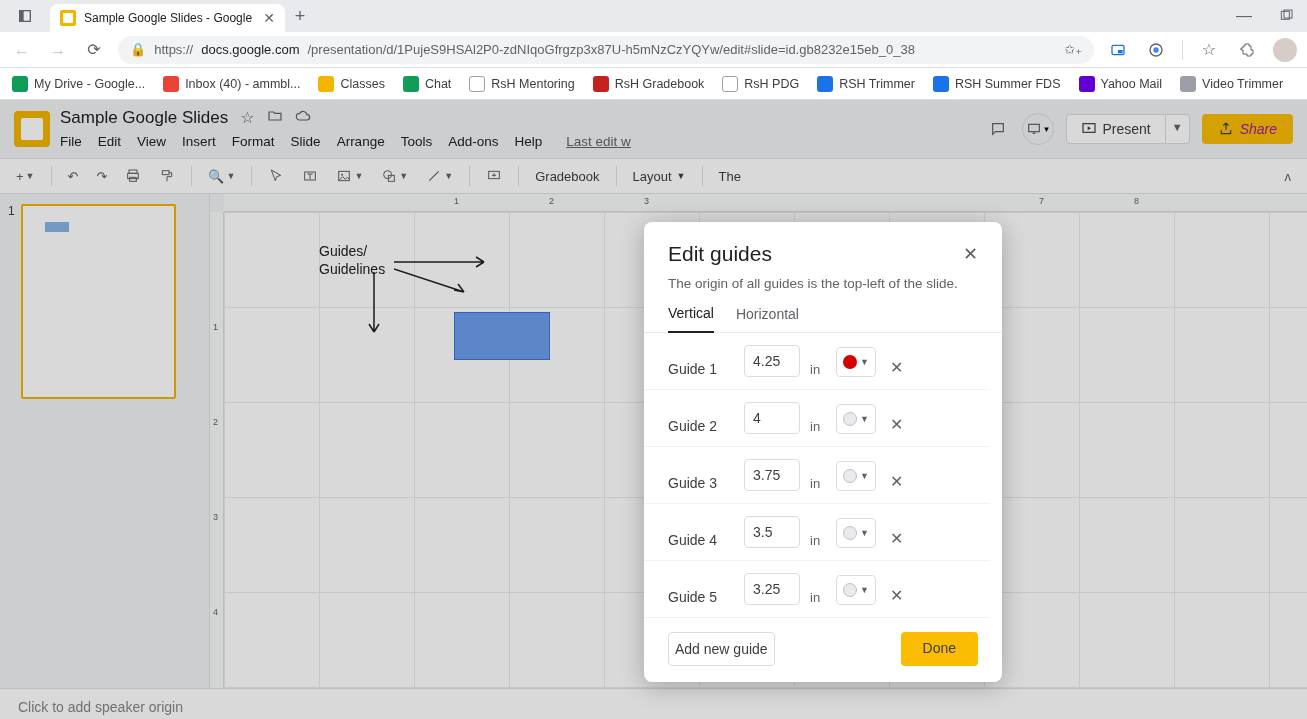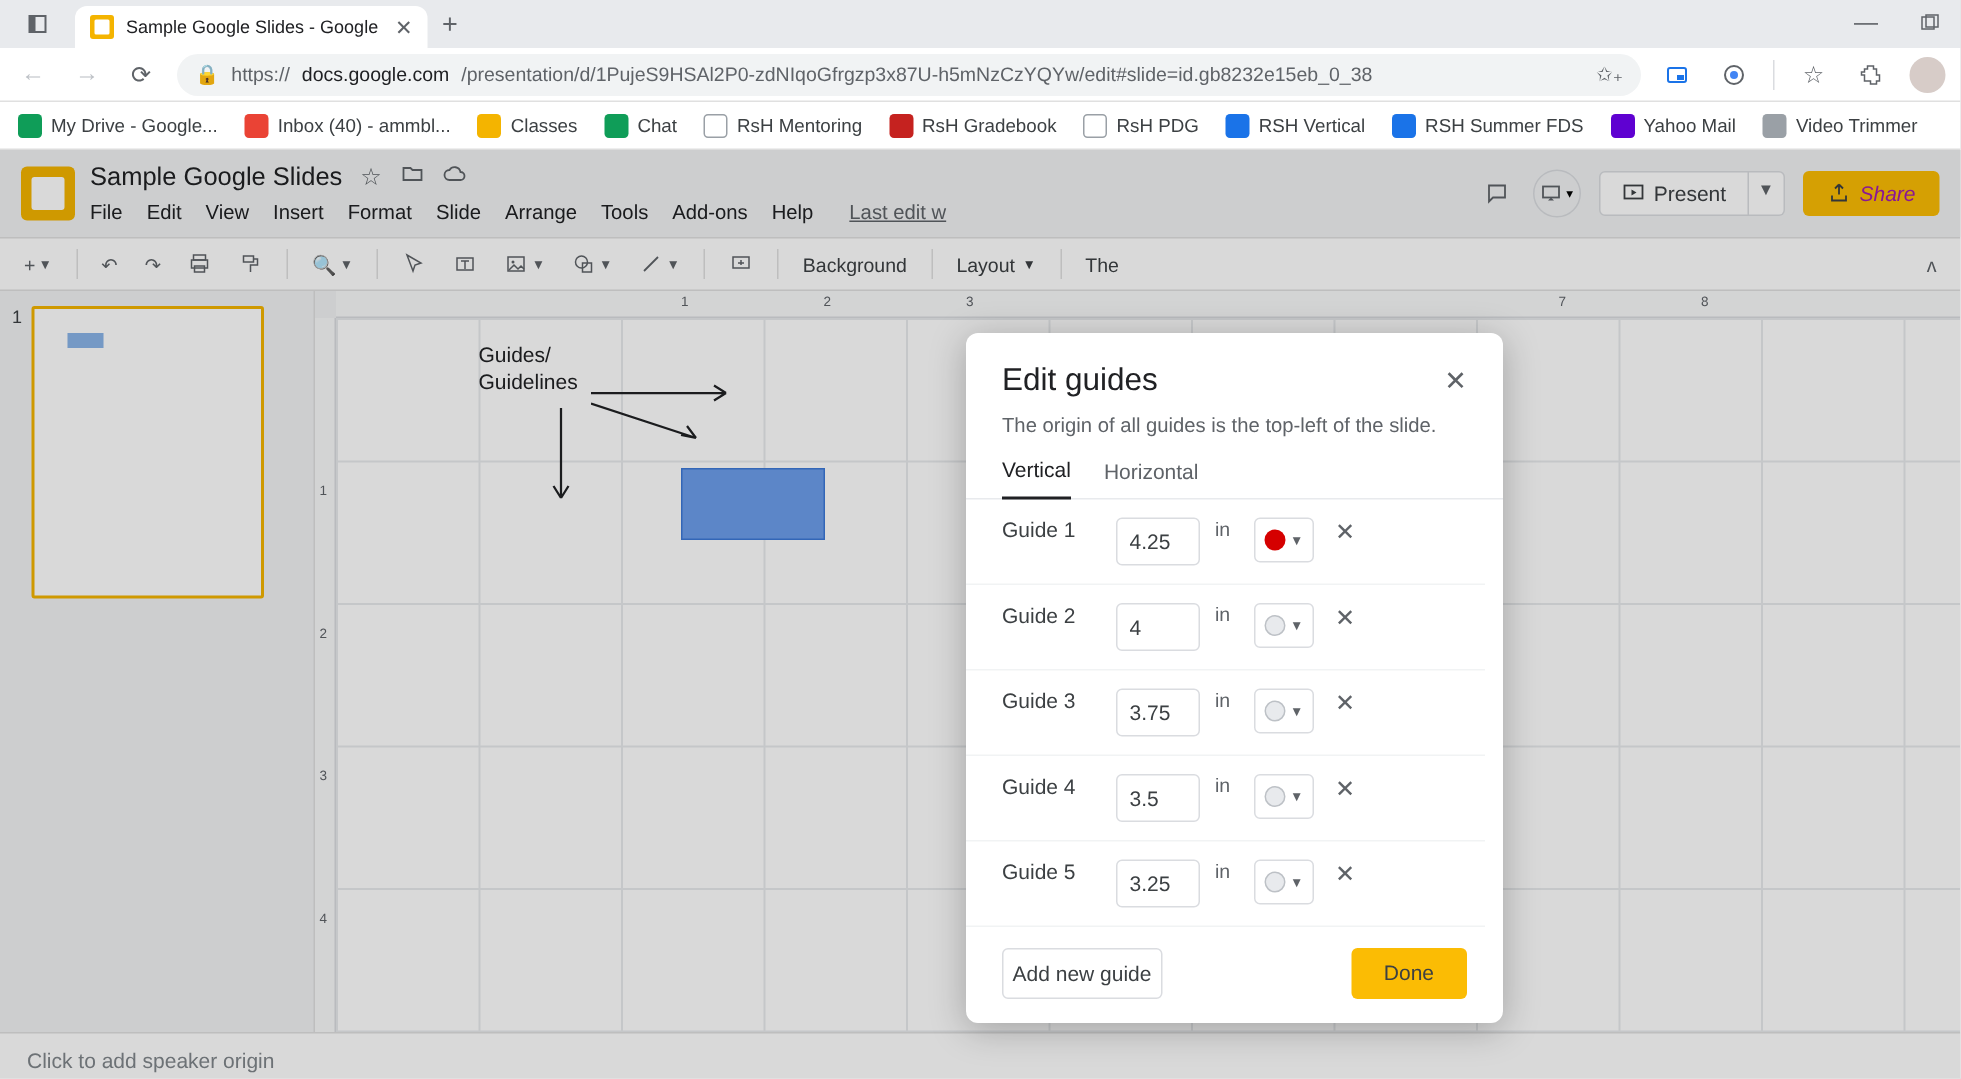--- a/index.html
+++ b/index.html
@@ -66,21 +66,21 @@
 .thumb-num { font-size:12px; color:#3c4043; }
 .thumb { width:155px; height:195px; background:#fff; border:2px solid #f4b400; border-radius:2px; position:relative;}
 .thumb .mini-rect { position:absolute; top:16px; left:22px; width:24px; height:10px; background:#8ab4e8;}
 .canvas-area { flex:1; background:#f1f3f4; position:relative; overflow:hidden;}
 .ruler-h { position:absolute; top:0; left:14px; right:0; height:18px; background:#f8f9fa; border-bottom:1px solid #dadce0; font-size:9px; color:#5f6368;}
 .ruler-h span { position:absolute; top:2px;}
 .ruler-v { position:absolute; top:18px; left:0; width:14px; bottom:0; background:#f8f9fa; border-right:1px solid #dadce0; font-size:9px; color:#5f6368;}
 .ruler-v span { position:absolute; left:3px; }
 .slide-canvas { position:absolute; top:18px; left:14px; right:0; bottom:0; background:#fff; }
 .slide-grid { position:absolute; inset:0; background-image:linear-gradient(#e8eaed 1px,transparent 1px),linear-gradient(90deg,#e8eaed 1px,transparent 1px); background-size:95px 95px; }
-.anno-label { position:absolute; top:15px; left:95px; font-size:14px; color:#202124; line-height:1.3;}
+.anno-label { position:absolute; top:30px; left:95px; font-size:14px; color:#202124; line-height:1.3;}
 .arrow { position:absolute; stroke:#202124; fill:none; }
 .shape-rect { position:absolute; top:100px; left:230px; width:96px; height:48px; background:#6d9eeb; border:1px solid #3c78d8; }
 
 
 .notes-bar { height:36px; border-top:1px solid #e0e0e0; background:#fff; padding:0 18px; display:flex; align-items:center; font-size:14px; color:#80868b;}
 
 
 .dim { position:absolute; inset:0; background:rgba(0,0,0,0.15); }
 
 
@@ -88,21 +88,21 @@
 .dialog-head { display:flex; align-items:center; padding:0 24px 10px 24px;}
 .dialog-title { font-size:21px; color:#202124; flex:1; font-family:"Google Sans", Arial, sans-serif;}
 .dialog-close { color:#5f6368; font-size:18px;}
 .dialog-desc { padding:0 24px 8px 24px; font-size:13.5px; color:#5f6368;}
 .tabs { display:flex; gap:22px; padding:0 24px; border-bottom:1px solid #e8eaed; font-size:14px;align-items:flex-end;}
 .tab { padding:6px 0 10px 0; color:#5f6368;}
 .tab.active { color:#202124; font-weight:500; border-bottom:2px solid #1a73e8; border-bottom-color:#202124; margin-bottom:-1px;}
 .guides-list { max-height:300px; overflow-y:auto; padding: 0 12px 0 0; position:relative;}
 .guides-list::-webkit-scrollbar{width:8px;}
 .guides-list::-webkit-scrollbar-thumb{background:#dadce0;border-radius:4px;}
-.guide-row { display:flex; align-items:flex-start; padding:12px 8px 12px 24px; gap:10px; border-bottom:1px solid #f1f3f4;}
+.guide-row { display:flex; align-items:flex-end; padding:12px 8px 12px 24px; gap:10px; border-bottom:1px solid #f1f3f4;}
 .guide-label { width:66px; font-size:14px; color:#3c4043;}
 .guide-input { width:56px; height:32px; border:1px solid #dadce0; border-radius:4px; padding:0 8px; font-size:14px; color:#3c4043;}
 .guide-unit { width:16px; font-size:13px; color:#5f6368;}
 .color-dd { width:40px; height:30px; border:1px solid #dadce0; border-radius:4px; display:flex; align-items:center; justify-content:center; gap:3px;}
 .color-sw { width:14px; height:14px; border-radius:50%; }
 .color-dd .chev { font-size:9px; color:#5f6368;}
 .row-del { color:#5f6368; font-size:16px; padding:0 4px;}
 .dialog-foot { display:flex; padding:14px 24px 0 24px; gap:12px;}
 .btn-outline { border:1px solid #dadce0; background:#fff; border-radius:4px; padding:8px 6px; font-size:14px; color:#3c4043;}
 .btn-primary { background:#fbbc04; border-radius:4px; padding:8px 22px; font-size:14px; color:#3c4043; margin-left:auto;}
@@ -195,21 +195,21 @@
     <div class="bm">
       <div class="bico" style="background: rgb(197, 34, 31);"></div>
       <span>RsH Gradebook</span>
     </div>
     <div class="bm">
       <div class="bico" style="background: rgb(255, 255, 255); border: 1px solid rgb(154, 160, 166);"></div>
       <span>RsH PDG</span>
     </div>
     <div class="bm">
       <div class="bico" style="background: rgb(26, 115, 232);"></div>
-      <span>RSH Vertical</span>
+      <span>RSH Trimmer</span>
     </div>
     <div class="bm">
       <div class="bico" style="background: rgb(26, 115, 232);"></div>
       <span>RSH Summer FDS</span>
     </div>
     <div class="bm">
       <div class="bico" style="background: rgb(95, 1, 209);"></div>
       <span>Yahoo Mail</span>
     </div>
     <div class="bm">
@@ -335,21 +335,21 @@
         <span class="chev">▼</span>
       </div>
     <div class="tsep"></div>
     <div class="tbtn">
         <svg class="ic" viewBox="0 0 24 24">
           <rect x="4" y="5" width="16" height="11" fill="none" stroke="#5f6368" stroke-width="1.5"></rect>
           <path d="M12 8v5M9 11h6" stroke="#5f6368" stroke-width="1.5"></path>
         </svg>
       </div>
     <div class="tsep"></div>
-    <div class="tbtn lbl">Background</div>
+    <div class="tbtn lbl">Gradebook</div>
     <div class="tsep"></div>
     <div class="tbtn lbl">
         <span>Layout</span>
         <span class="chev" style="margin-left:3px">▼</span>
       </div>
     <div class="tsep"></div>
     <div class="tbtn lbl">The</div>
     <div class="tbtn toolbar-collapse">ʌ</div>
   </div>
 

